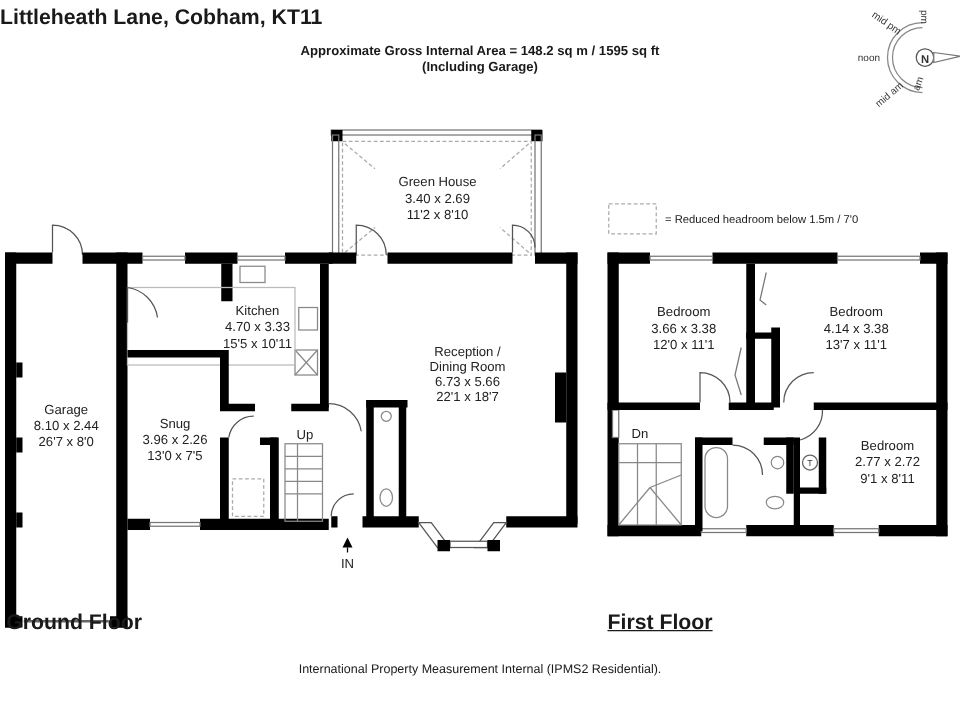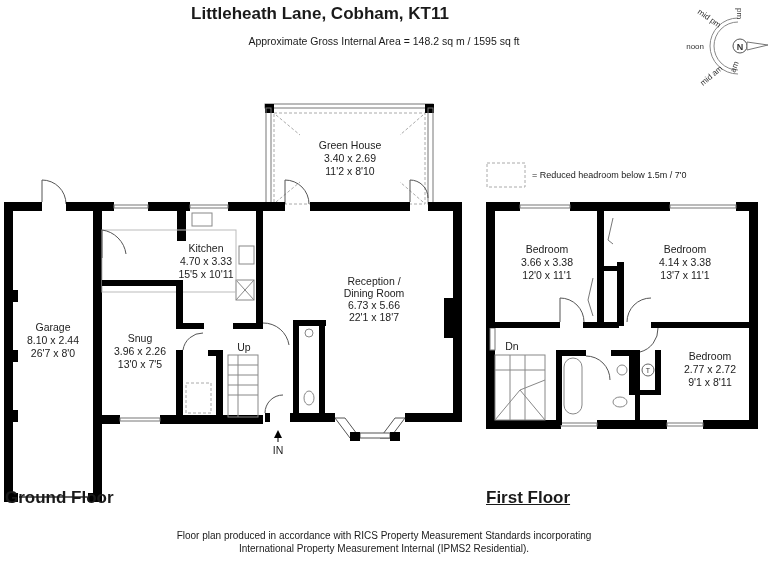--- a/index.html
+++ b/index.html
@@ -1,30 +1,31 @@
 <!DOCTYPE html>
 <html><head>
 <meta charset="utf-8">
 <style>
   html,body{margin:0;padding:0;background:#fff;}
   body{width:768px;height:576px;position:relative;overflow:hidden;font-family:"Liberation Sans",sans-serif;color:#1a1a1a;}
-  .title{position:absolute;left:0;width:640px;top:4px;text-align:center;font-weight:bold;font-size:17px;}
-  .subtitle{position:absolute;left:0;width:768px;top:35px;text-align:center;font-size:10.5px;line-height:13px;}
+  .title{position:absolute;left:0;width:640px;top:4px;font-weight:bold;font-size:17px;}
+  .subtitle{position:absolute;left:0;width:768px;top:35px;text-align:center;font-size:10.5px;line-height:13px;font-weight:bold;}
   .footer{position:absolute;left:0;width:768px;top:529px;text-align:center;font-size:10px;line-height:13px;}
   .floor-label{position:absolute;font-weight:bold;font-size:17px;}
   svg{position:absolute;left:0;top:0;}
   .lbl{font-family:"Liberation Sans",sans-serif;font-size:10.5px;fill:#222;text-anchor:middle;}
   .legend-text{position:absolute;left:532px;top:170px;font-size:9px;}
 </style>
 </head>
 <body>
 
 <div class="title">Littleheath Lane, Cobham, KT11</div>
 <div class="subtitle">
   <div>Approximate Gross Internal Area = 148.2 sq m / 1595 sq ft</div>
+  <div>(Including Garage)</div>
 </div>
 
 <svg width="768" height="576" viewBox="0 0 768 576">
 
   <g stroke="#888" fill="none" stroke-width="1">
     <path d="M738 18 A28 28 0 0 0 710 46 A28 28 0 0 0 738 74"></path>
     <path d="M738 22 A24 24 0 0 0 714 46 A24 24 0 0 0 738 70"></path>
     <circle cx="740" cy="46" r="7" stroke="#555"></circle>
     <polygon points="747,42 768,45 747,50" fill="#fff" stroke="#777"></polygon>
     <text x="740" y="50" font-size="9" fill="#333" stroke="none" text-anchor="middle" font-family="Liberation Sans, sans-serif" font-weight="bold">N</text>
@@ -224,15 +225,14 @@
     <text class="lbl" x="512" y="350">Dn</text>
   </g>
 </svg>
 
 <div class="legend-text">= Reduced headroom below 1.5m / 7'0</div>
 
 <div class="floor-label" style="left:5px;top:488px;">Ground Floor</div>
 <div class="floor-label" style="left:486px;top:488px;text-decoration:underline;">First Floor</div>
 
 <div class="footer">
-  <div>Floor plan produced in accordance with RICS Property Measurement Standards incorporating</div>
   <div>International Property Measurement Internal (IPMS2 Residential).</div>
 </div>
 
 </body></html>

